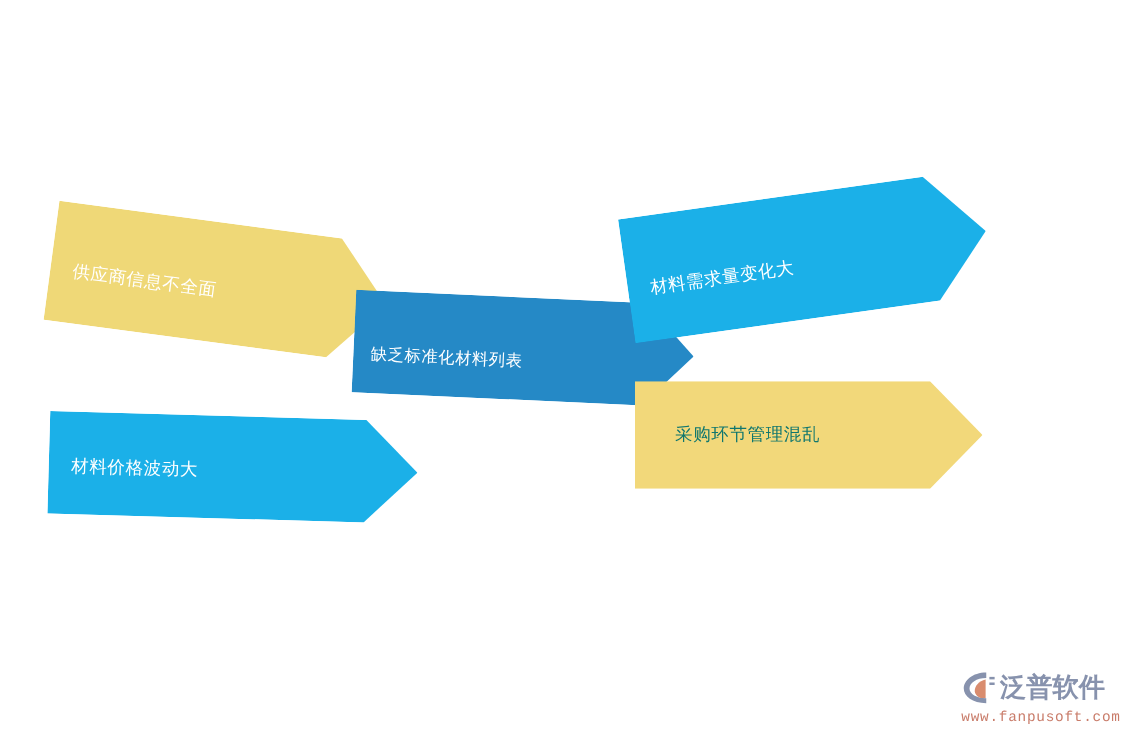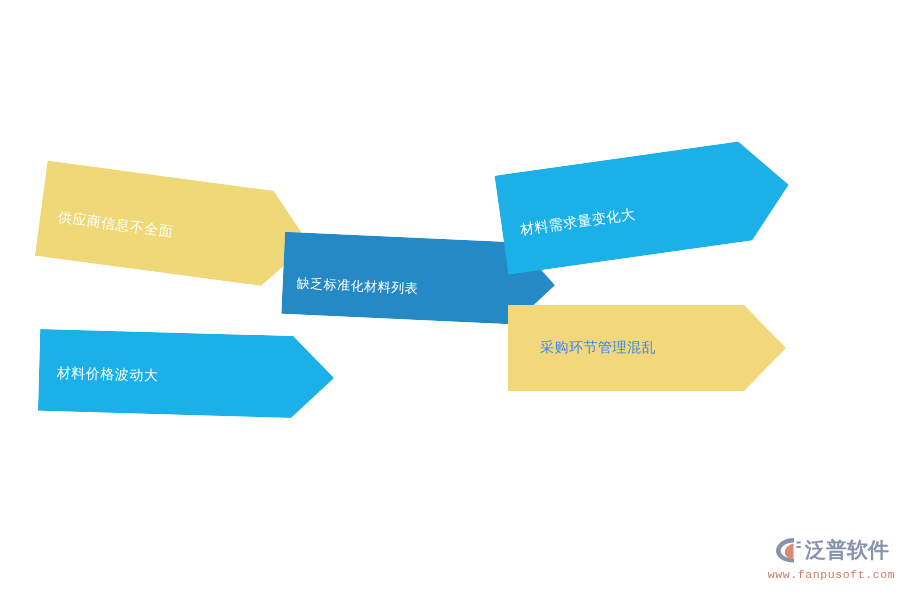--- a/index.html
+++ b/index.html
@@ -129,21 +129,21 @@
   
   #watermark {
     position: absolute;
     left: 768px;
     top: 534px;
     width: 126px;
     height: 56px;
     z-index: 10;
     display: flex;
     flex-direction: column;
-    align-items: center;
+    align-items: flex-start;
   }
   #watermark .wm-top {
     display: flex;
     align-items: center;
     height: 32px;
   }
   #watermark .wm-mark {
     width: 30px;
     height: 30px;
     flex: 0 0 30px;
@@ -196,21 +196,21 @@
     <svg class="arrow-body" viewBox="0 0 295 82" preserveAspectRatio="none">
       <polygon points="0,0 253,0 295,41 253,82 0,82" fill="#1bb0e8"></polygon>
     </svg>
     <span class="arrow-label" style="color: rgb(255, 255, 255);">材料价格波动大</span>
   </div>
 
   <div class="arrow" id="arrow-chaos">
     <svg class="arrow-body" viewBox="0 0 278 86" preserveAspectRatio="none">
       <polygon points="0,0 236,0 278,43 236,86 0,86" fill="#f2d87a"></polygon>
     </svg>
-    <span class="arrow-label" style="color: #3b82f6; padding-left: 32px;">采购环节管理混乱</span>
+    <span class="arrow-label" style="color: #0f766e; padding-left: 32px;">采购环节管理混乱</span>
   </div>
 
   <div id="watermark">
     <div class="wm-top">
       <svg class="wm-mark" viewBox="0 0 30 30">
         <path d="M21 3 C10 3 3 9.5 3 15.8 C3 22 10 27.5 21 27.5 L21 23.5
                  C13.2 23.5 7.6 20.2 7.6 15.8 C7.6 11.4 13.2 7.4 21 7.4 Z" fill="#8792ad"></path>
         <path d="M20.5 8.5 C15 10 11.8 13.5 11.8 17.5 C11.8 20 13.6 22.3 16.6 23.4
                  L20.5 23.4 Z" fill="#d98c6e"></path>
         <rect x="23.5" y="6.5" width="4.2" height="2" fill="#8792ad"></rect>

